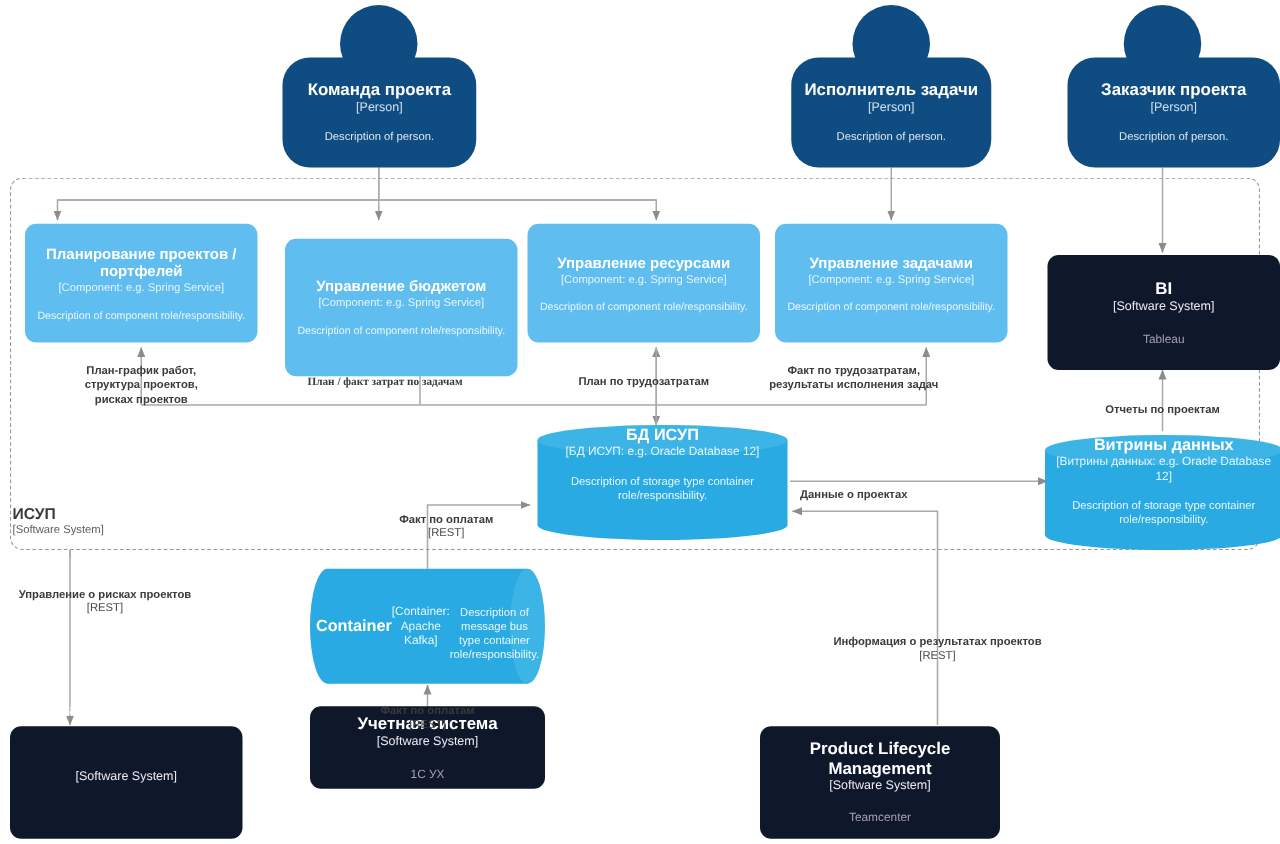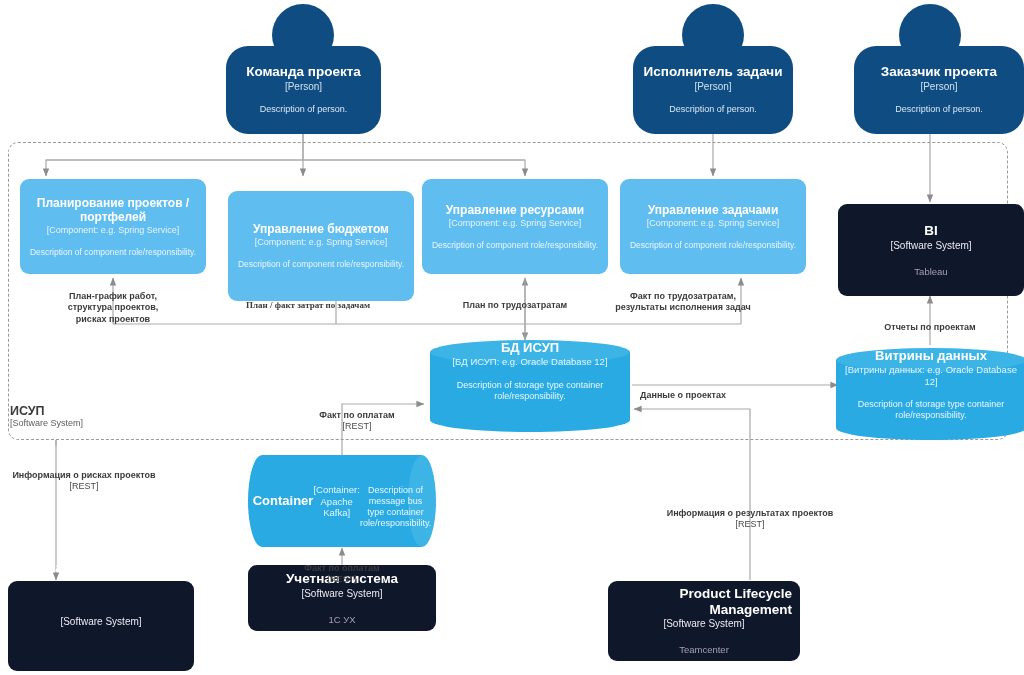--- a/index.html
+++ b/index.html
@@ -225,21 +225,21 @@
     <div class="n-tech">[Software System]</div>
     <div class="n-desc">RQM</div>
   </div>
 
   <div class="node system" style="left:248px;top:565px;width:188px;height:66px;">
     <div class="n-title">Учетная система</div>
     <div class="n-tech">[Software System]</div>
     <div class="n-desc">1C УХ</div>
   </div>
 
-  <div class="node system" style="left:608px;top:581px;width:192px;height:80px;text-align:right;">
+  <div class="node system" style="left:608px;top:581px;width:192px;height:90px;">
     <div class="n-title">Product Lifecycle Management</div>
     <div class="n-tech">[Software System]</div>
     <div class="n-desc">Teamcenter</div>
   </div>
 
   <div class="elabel" style="left:47px;top:279px;width:132px;">
     <span>План-график работ,
 структура проектов,
 рисках проектов</span>
   </div>
@@ -269,21 +269,21 @@
     <span>Факт по оплатам</span>
     <div class="proto">[REST]</div>
   </div>
 
   <div class="elabel" style="left:288px;top:551px;width:108px;">
     <span>Факт по оплатам</span>
     <div class="proto">[REST]</div>
   </div>
 
   <div class="elabel" style="left:0;top:458px;width:168px;">
-    <span>Информация о рисках проектов</span>
+    <span>Управление о рисках проектов</span>
     <div class="proto">[REST]</div>
   </div>
 
   <div class="elabel" style="left:648px;top:496px;width:204px;">
     <span>Информация о результатах проектов</span>
     <div class="proto">[REST]</div>
   </div>
 
 </div>
 

